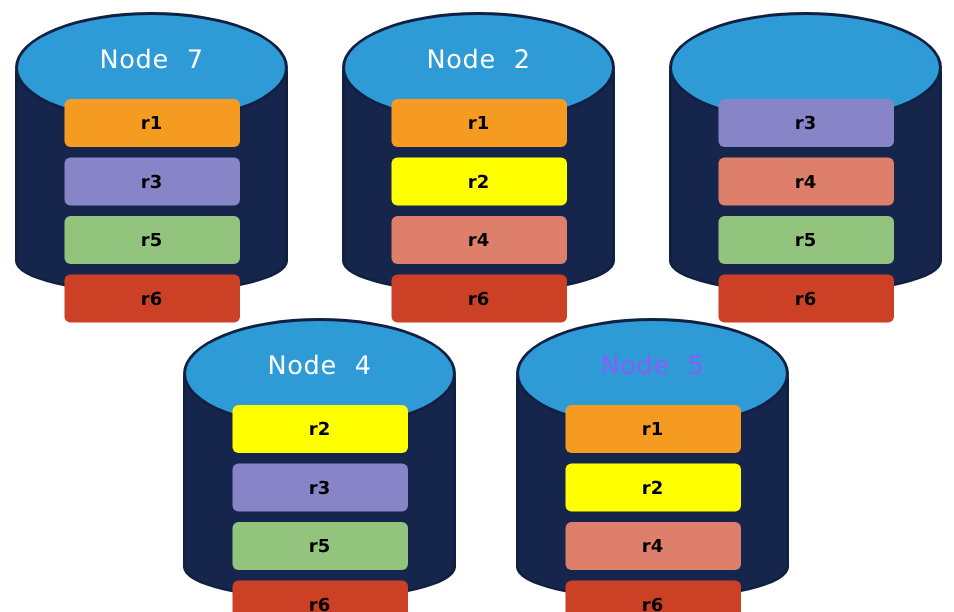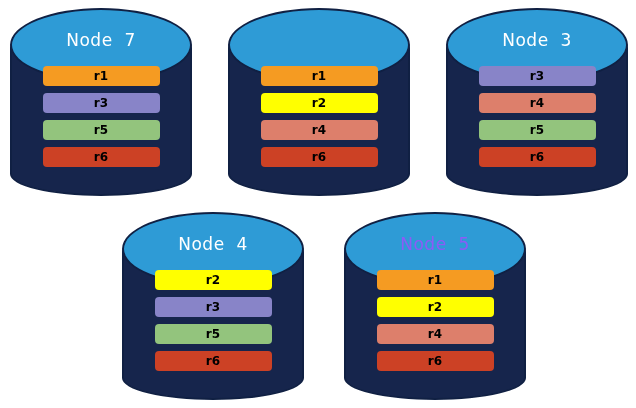--- a/index.html
+++ b/index.html
@@ -68,21 +68,21 @@
     left: 0;
     top: 58px;
     width: 182px;
     display: flex;
     flex-direction: column;
     align-items: center;
     gap: 7px;
   }
   .bar {
     width: 117px;
-    height: 20px;
+    height: 32px;
     border-radius: 4px;
     display: flex;
     align-items: center;
     justify-content: center;
     font-size: 12px;
     font-weight: bold;
     color: #000000;
     line-height: 1;
   }
 
@@ -106,32 +106,32 @@
       <div class="bar" style="background: rgb(245, 155, 34);">r1</div>
       <div class="bar" style="background: rgb(136, 132, 200);">r3</div>
       <div class="bar" style="background: rgb(147, 196, 125);">r5</div>
       <div class="bar" style="background: rgb(204, 65, 37);">r6</div>
     </div>
   </div>
 
   <div class="node" id="node-2">
     <div class="cyl-body" style="background: rgb(22, 37, 76); border-color: rgb(16, 32, 67);"></div>
     <div class="cyl-top" style="background: rgb(46, 155, 214); border-color: rgb(16, 32, 67);"></div>
+    <div class="node-label" style="color: rgb(255, 255, 255);">Node  2</div>
     <div class="bars">
       <div class="bar" style="background: rgb(245, 155, 34);">r1</div>
       <div class="bar" style="background: rgb(255, 255, 0);">r2</div>
       <div class="bar" style="background: rgb(221, 127, 107);">r4</div>
       <div class="bar" style="background: rgb(204, 65, 37);">r6</div>
     </div>
   </div>
 
   <div class="node" id="node-3">
     <div class="cyl-body" style="background: rgb(22, 37, 76); border-color: rgb(16, 32, 67);"></div>
     <div class="cyl-top" style="background: rgb(46, 155, 214); border-color: rgb(16, 32, 67);"></div>
-    <div class="node-label" style="color: rgb(255, 255, 255);">Node  3</div>
     <div class="bars">
       <div class="bar" style="background: rgb(136, 132, 200);">r3</div>
       <div class="bar" style="background: rgb(221, 127, 107);">r4</div>
       <div class="bar" style="background: rgb(147, 196, 125);">r5</div>
       <div class="bar" style="background: rgb(204, 65, 37);">r6</div>
     </div>
   </div>
 
   <div class="node" id="node-4">
     <div class="cyl-body" style="background: rgb(22, 37, 76); border-color: rgb(16, 32, 67);"></div>

